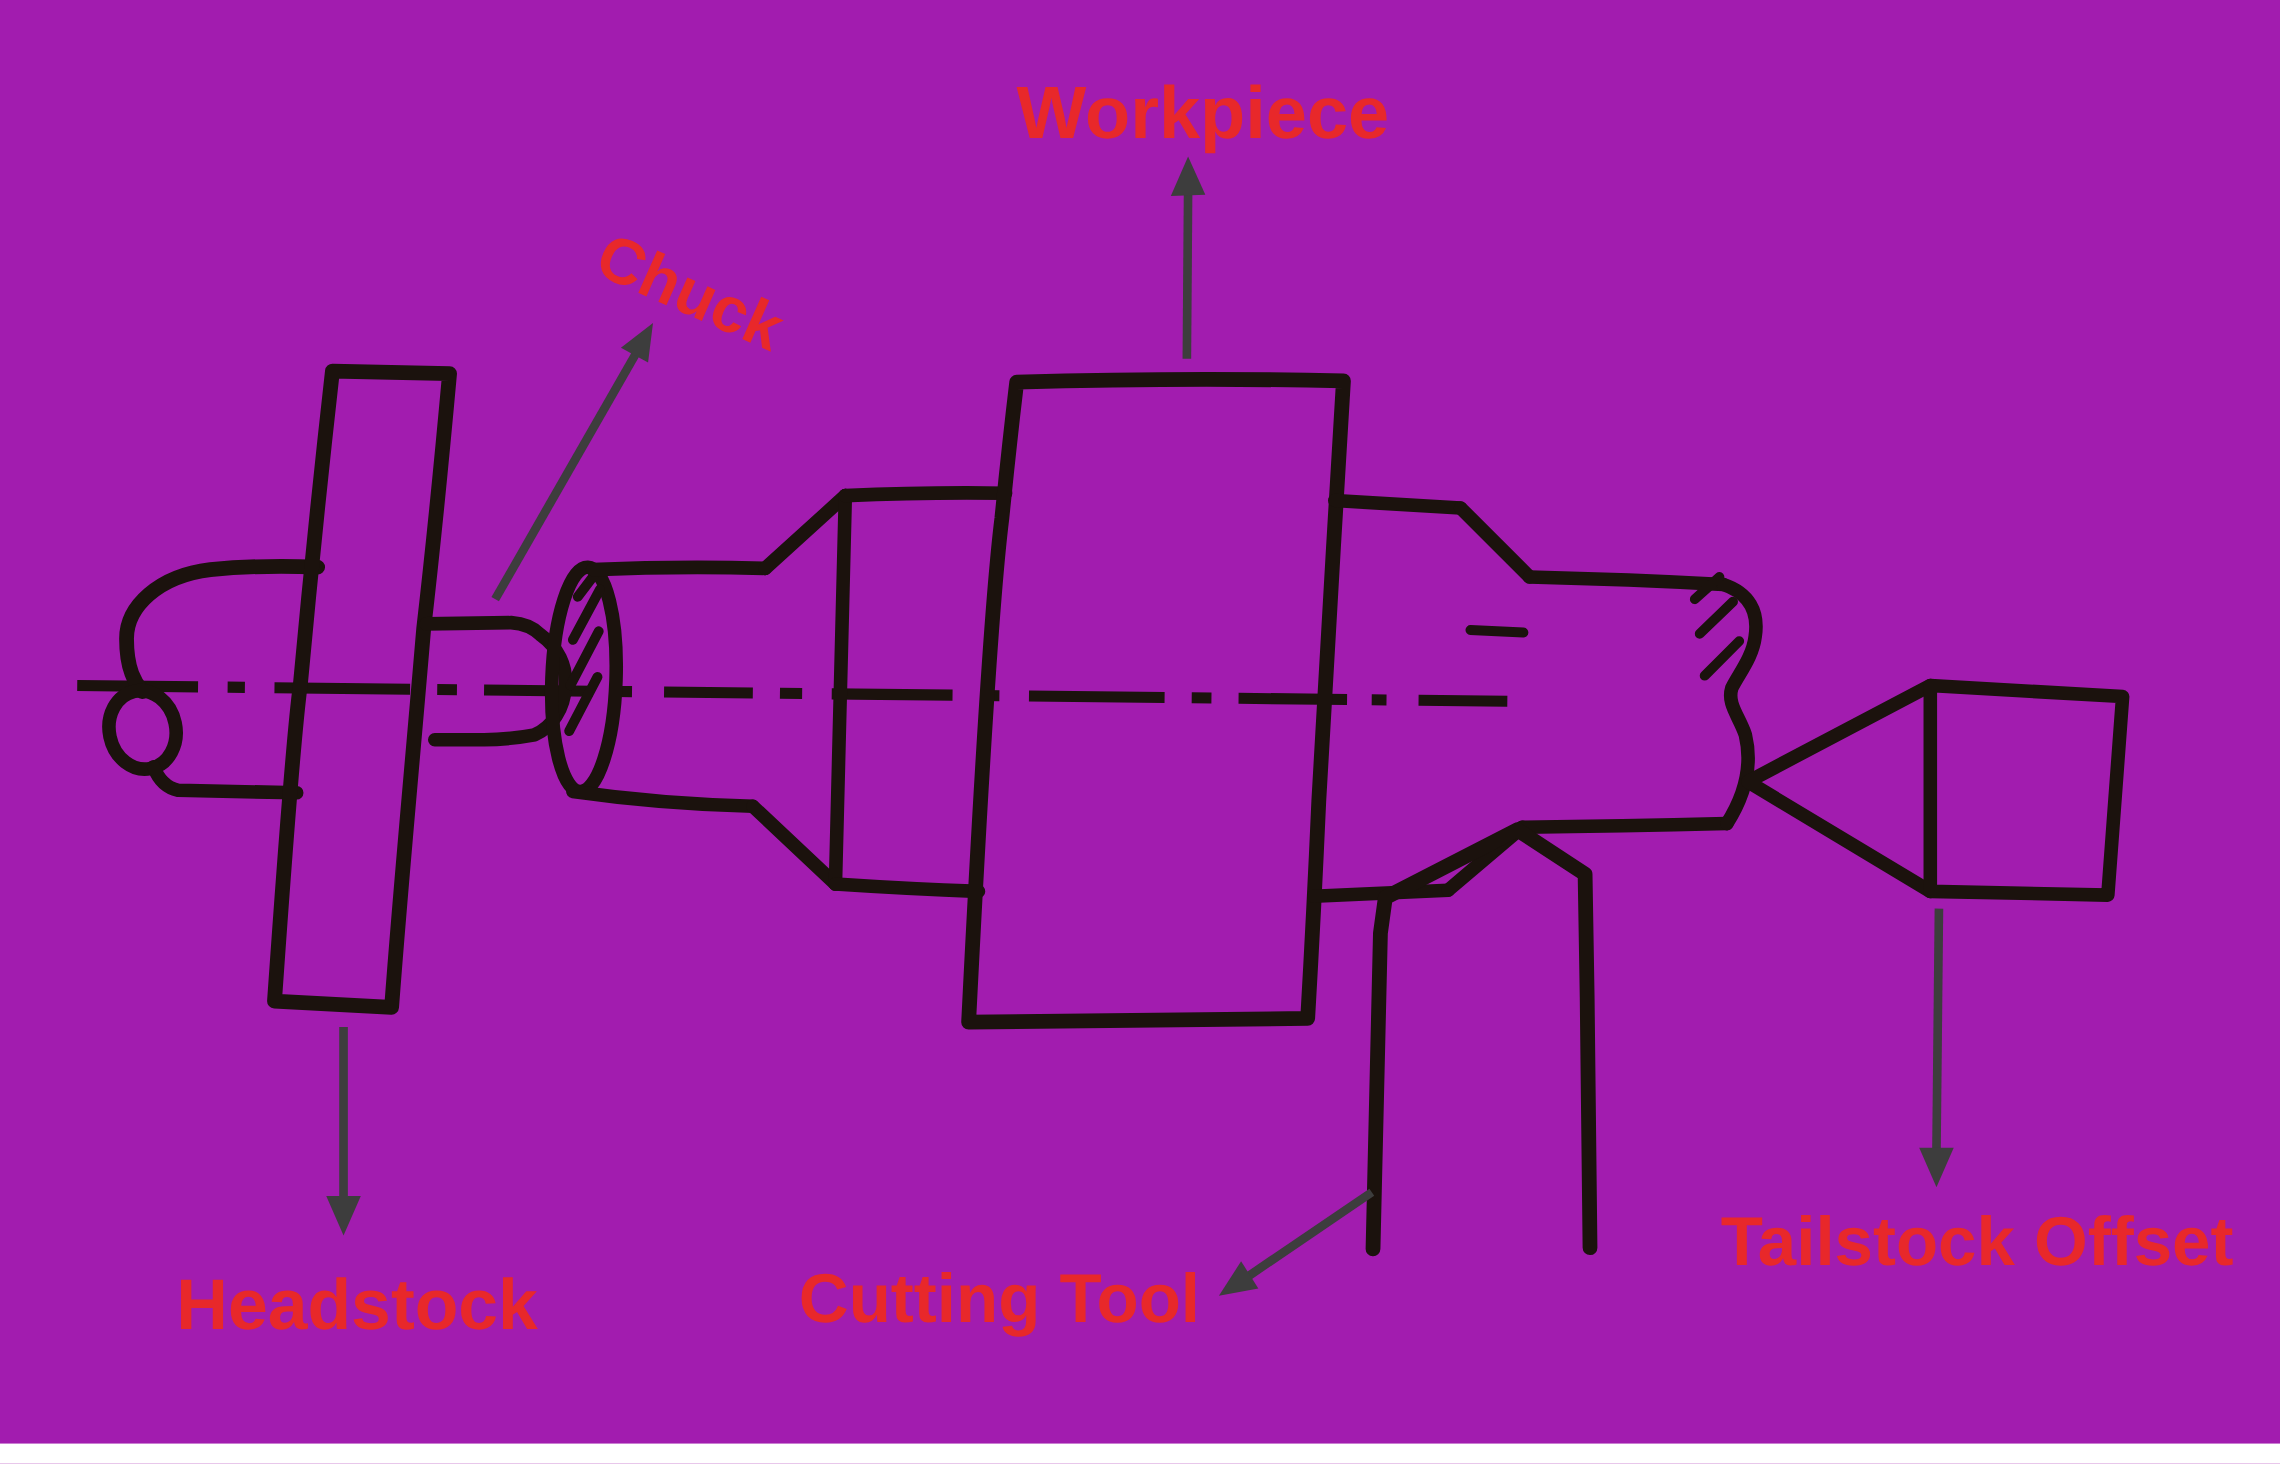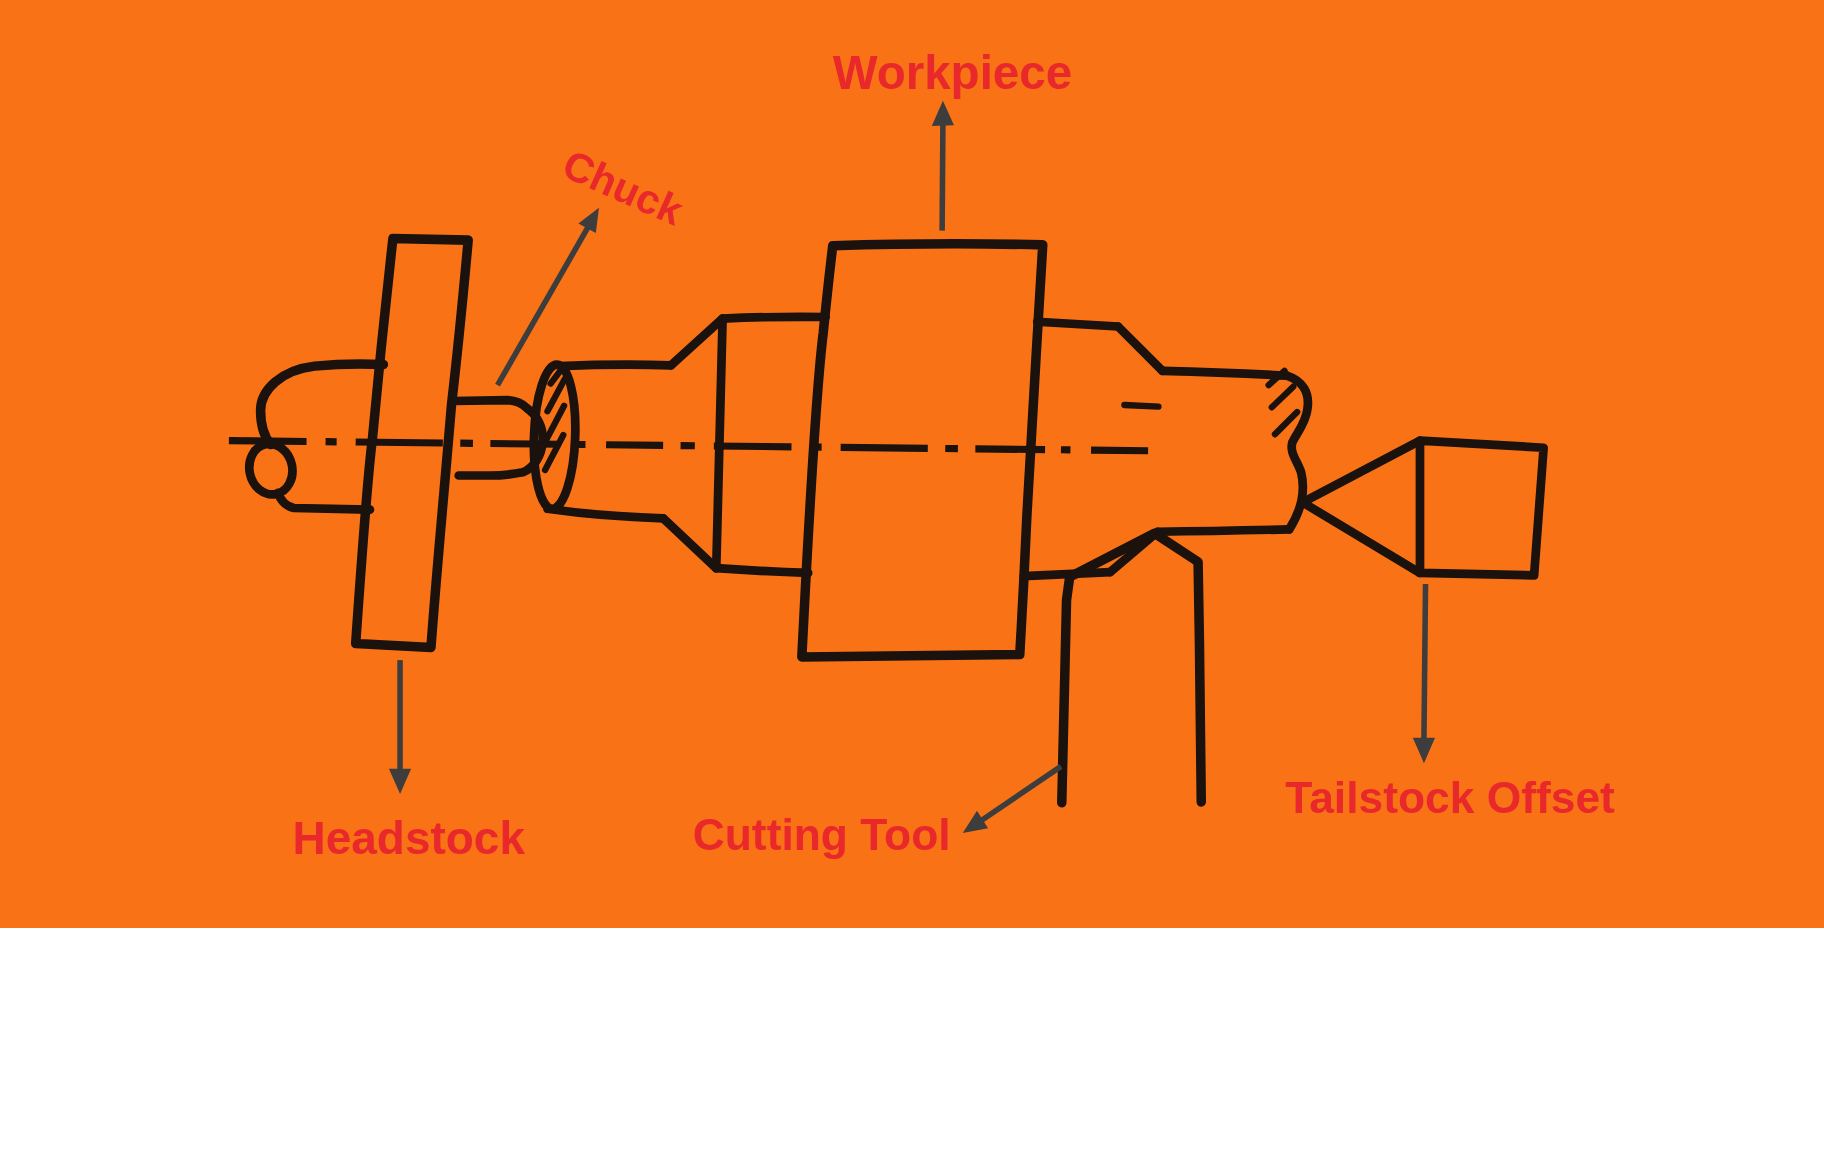--- a/index.html
+++ b/index.html
@@ -1,19 +1,19 @@
 <!DOCTYPE html>
 <html><head>
 <meta charset="utf-8">
 <style>
   html,body{margin:0;padding:0;background:#ffffff;}
   .stage{
     position:relative;
-    width:1824px;height:928px;
-    background:#f97316;
+    width:1824px;height:1155px;
+    background:#a21caf;
     overflow:hidden;
     font-family:"Liberation Sans", sans-serif;
   }
   .stage svg{position:absolute;left:0;top:0;width:100%;height:100%;}
   .sk{fill:none;stroke-linecap:round;stroke-linejoin:round;}
   .w11{stroke-width:11;}
   .w12{stroke-width:12;}
   .w8{stroke-width:8;}
   .arrow-shaft{stroke-width:7;fill:none;stroke-linecap:butt;}
   .lbl{font-weight:700;text-anchor:middle;}

